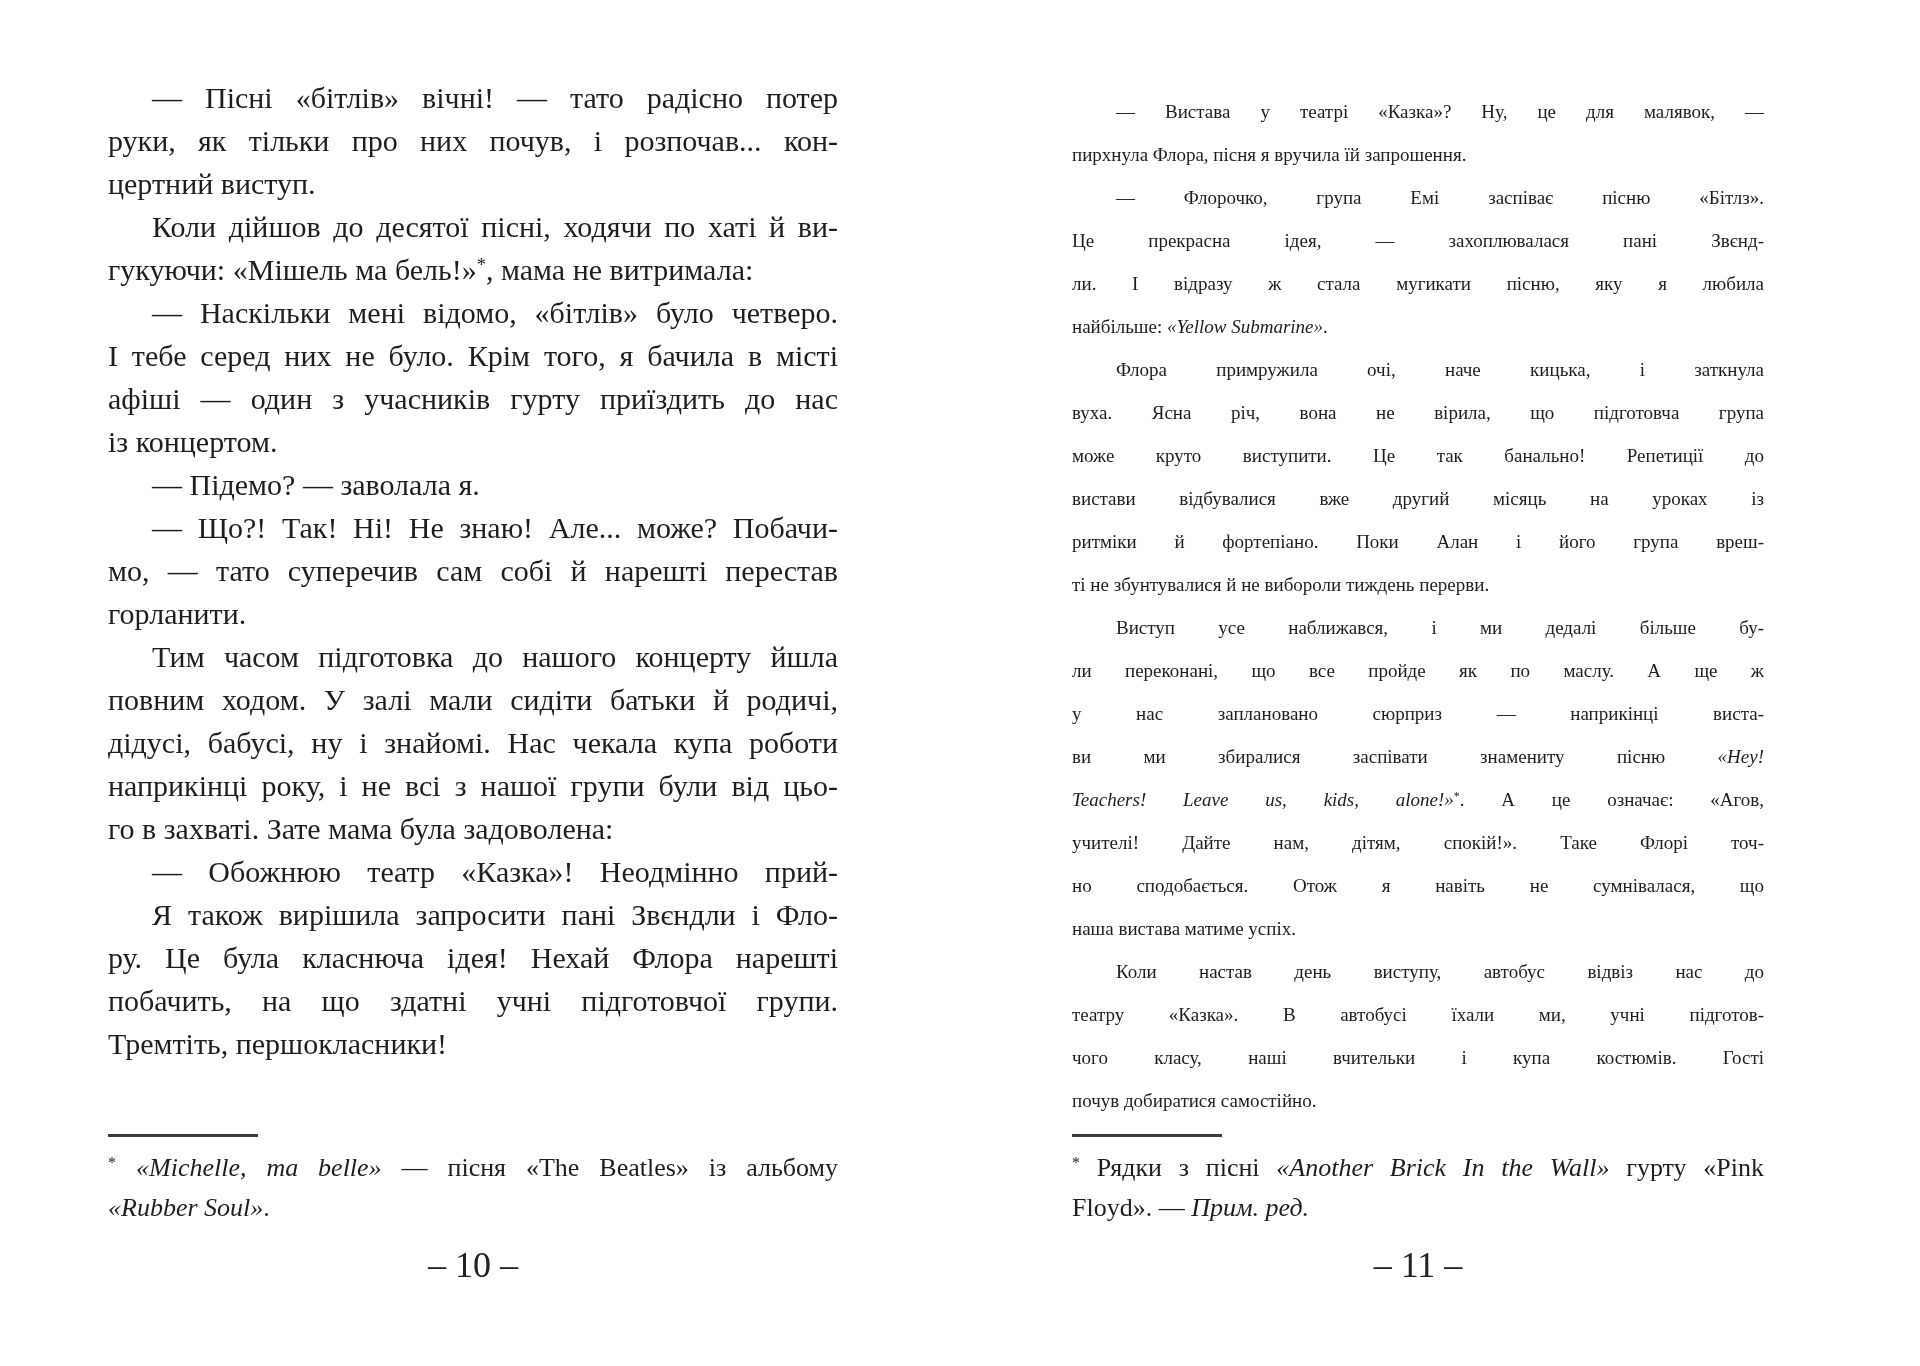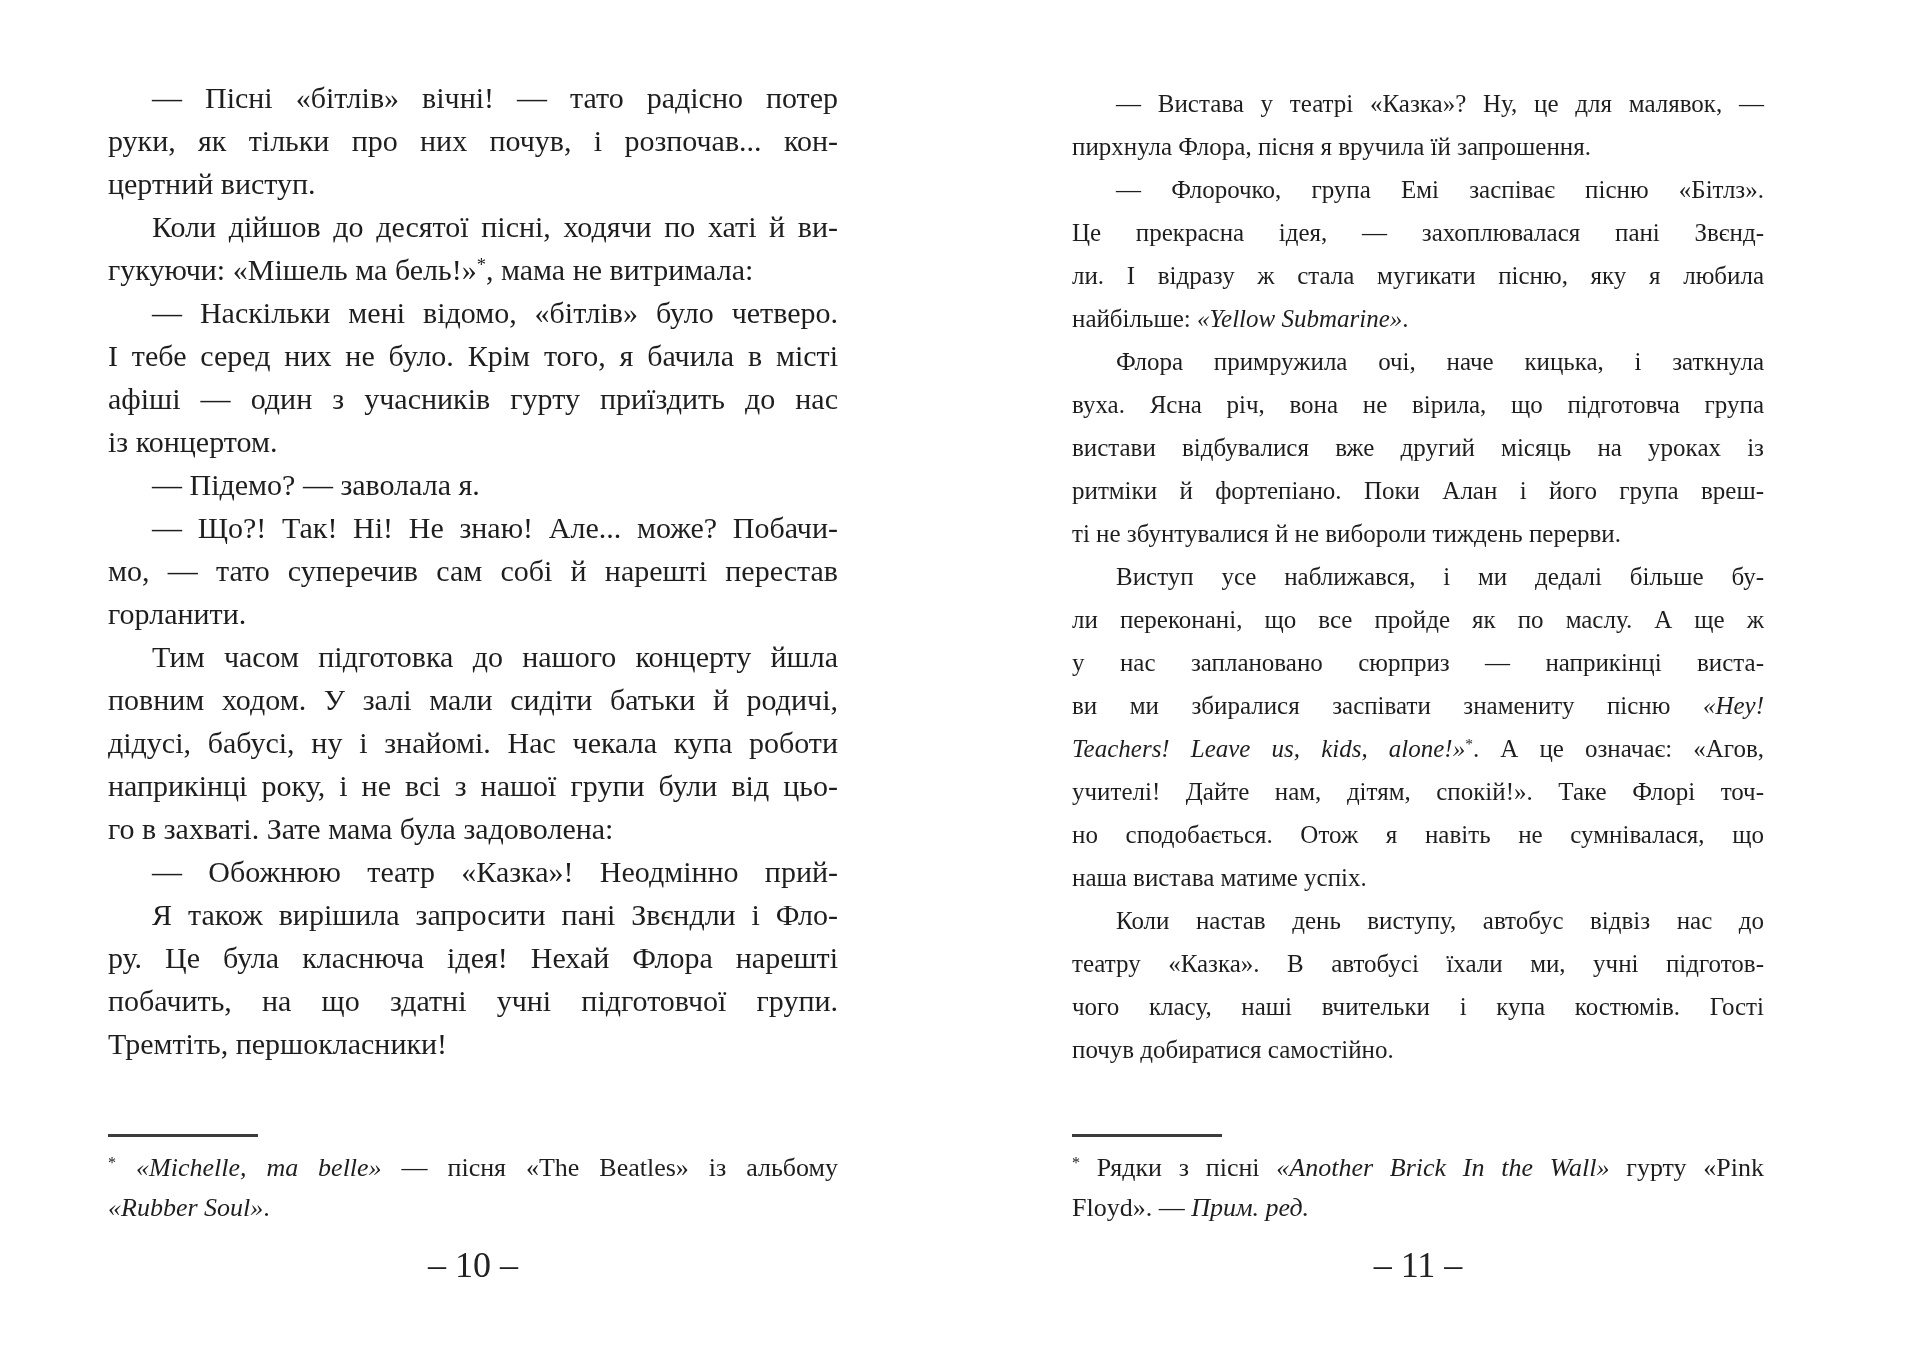--- a/index.html
+++ b/index.html
@@ -24,21 +24,21 @@
     height: 1094px;
   }
   .page-col.left  { left: 108px;  width: 730px; }
   .page-col.right { left: 1072px; width: 692px; }
 
   .body-text {
     position: absolute;
     left: 0; right: 0;
   }
   .page-col.left  .body-text { top: 76px;  font-size: 30px; }
-  .page-col.right .body-text { top: 82px;  font-size: 25px; }
+  .page-col.right .body-text { top: 90px;  font-size: 19px; }
 
   .line {
     height: 43px;
     line-height: 43px;
     text-align: justify;
     text-align-last: justify;
     white-space: nowrap;
   }
   .line.indent { text-indent: 44px; }
   .line.plast  { text-align-last: left; }
@@ -114,20 +114,21 @@
   <div class="page-col right">
     <div class="body-text">
         <div class="line indent"><span>— Вистава у театрі «Казка»? Ну, це для малявок, —</span></div>
         <div class="line plast"><span>пирхнула Флора, пісня я вручила їй запрошення.</span></div>
         <div class="line indent"><span>— Флорочко, група Емі заспіває пісню «Бітлз».</span></div>
         <div class="line"><span>Це прекрасна ідея, — захоплювалася пані Звєнд-</span></div>
         <div class="line"><span>ли. І відразу ж стала мугикати пісню, яку я любила</span></div>
         <div class="line plast"><span>найбільше: </span><span class="it">«Yellow Submarine»</span><span>.</span></div>
         <div class="line indent"><span>Флора примружила очі, наче кицька, і заткнула</span></div>
         <div class="line"><span>вуха. Ясна річ, вона не вірила, що підготовча група</span></div>
+        <div class="line"><span>може круто виступити. Це так банально! Репетиції до</span></div>
         <div class="line"><span>вистави відбувалися вже другий місяць на уроках із</span></div>
         <div class="line"><span>ритміки й фортепіано. Поки Алан і його група вреш-</span></div>
         <div class="line plast"><span>ті не збунтувалися й не вибороли тиждень перерви.</span></div>
         <div class="line indent"><span>Виступ усе наближався, і ми дедалі більше бу-</span></div>
         <div class="line"><span>ли переконані, що все пройде як по маслу. А ще ж</span></div>
         <div class="line"><span>у нас заплановано сюрприз — наприкінці виста-</span></div>
         <div class="line"><span>ви ми збиралися заспівати знамениту пісню </span><span class="it">«Hey!</span></div>
         <div class="line"><span class="it">Teachers! Leave us, kids, alone!»</span><span class="sup">*</span><span>. А це означає: «Агов,</span></div>
         <div class="line"><span>учителі! Дайте нам, дітям, спокій!». Таке Флорі точ-</span></div>
         <div class="line"><span>но сподобається. Отож я навіть не сумнівалася, що</span></div>

